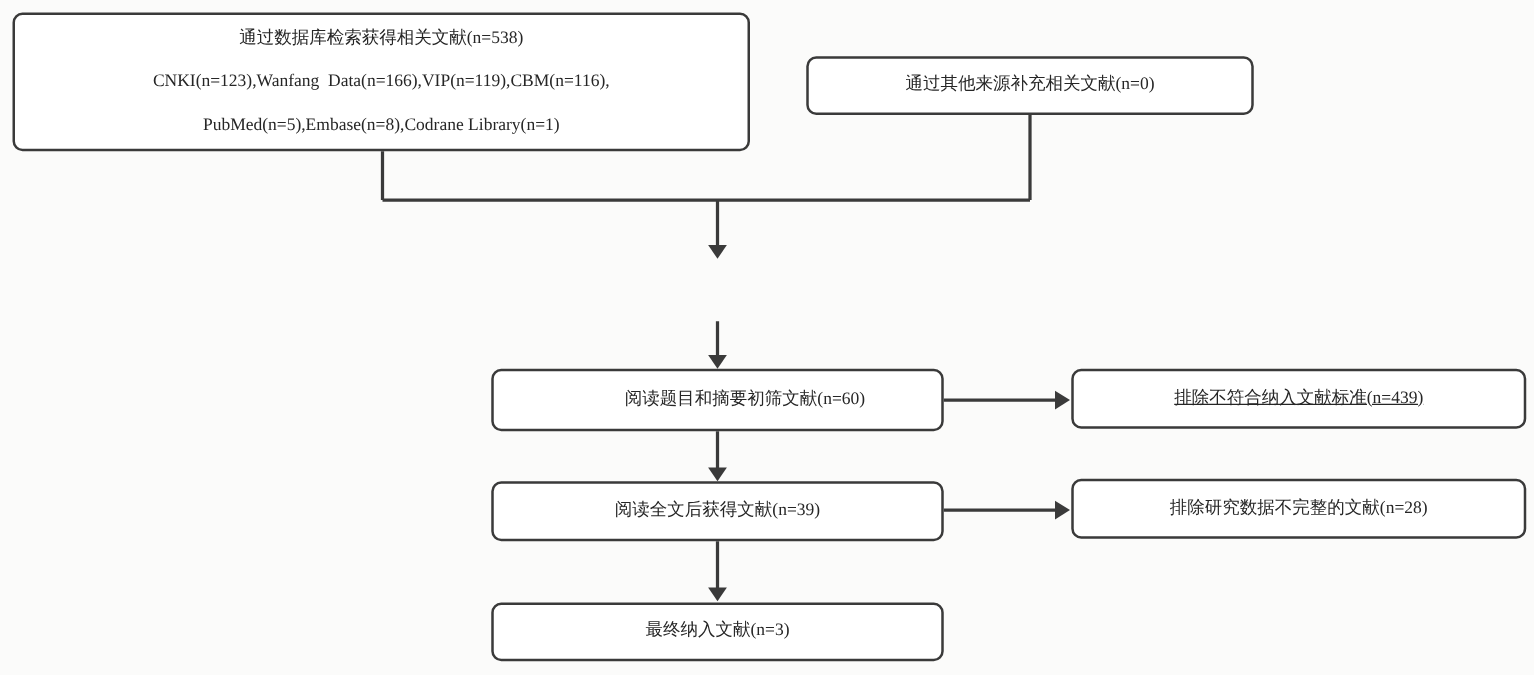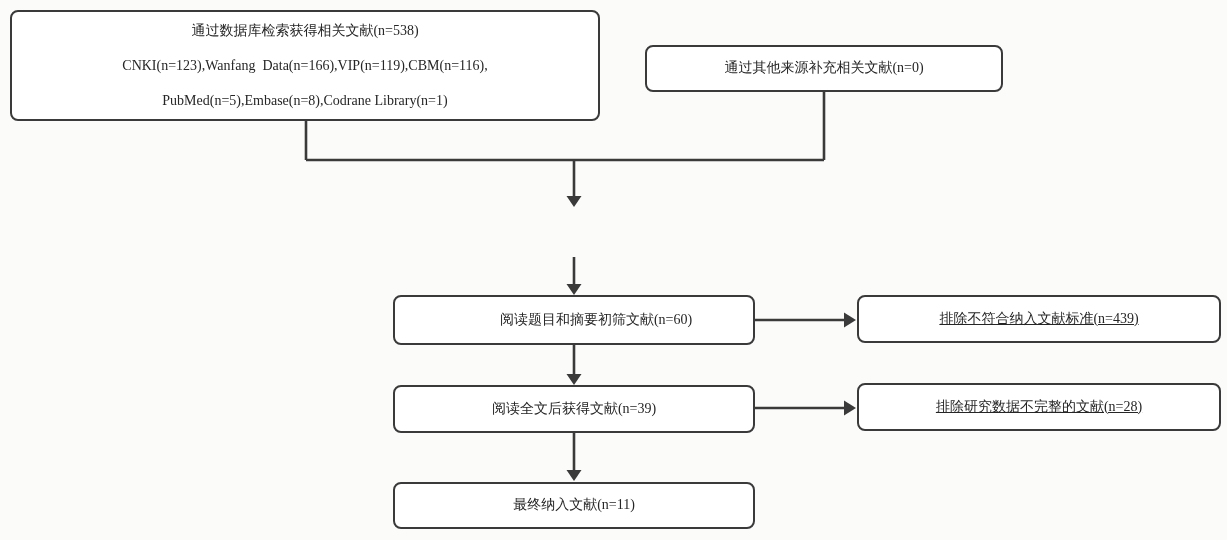--- a/index.html
+++ b/index.html
@@ -47,21 +47,21 @@
     text-align: center;
     line-height: 1.35;
   }
   .node .line { white-space: pre; }
   #node-identified { left: 10px;  top: 10px;  width: 590px; height: 111px; line-height: 35px; }
   #node-other      { left: 645px; top: 12px;  width: 358px; height: 47px; margin-top: 33px; }
   #node-dedup      { left: 393px; top: 207px; width: 362px; height: 50px; }
   #node-screen     { left: 393px; top: 295px; width: 362px; height: 50px; padding-left: 44px; }
   #node-excl1      { left: 857px; top: 295px; width: 364px; height: 48px; text-decoration: underline; }
   #node-fulltext   { left: 393px; top: 385px; width: 362px; height: 48px; }
-  #node-excl2      { left: 857px; top: 383px; width: 364px; height: 48px; text-decoration: underline; }
+  #node-excl2      { left: 857px; top: 383px; width: 364px; height: 48px; }
   #node-included   { left: 393px; top: 482px; width: 362px; height: 47px; }
 </style>
 </head>
 <body>
 
 <div class="stage">
 
   <svg class="connectors" viewBox="0 0 1227 540" xmlns="http://www.w3.org/2000/svg">
 
     <path d="M306 121 L306 160"></path>
@@ -110,16 +110,16 @@
 
   <div class="node" id="node-fulltext">
     <span class="line">阅读全文后获得文献(n=39)</span>
   </div>
 
   <div class="node" id="node-excl2">
     <span class="line">排除研究数据不完整的文献(n=28)</span>
   </div>
 
   <div class="node" id="node-included">
-    <span class="line">最终纳入文献(n=11)</span>
+    <span class="line">最终纳入文献(n=3)</span>
   </div>
 
 </div>
 
 </body></html>

